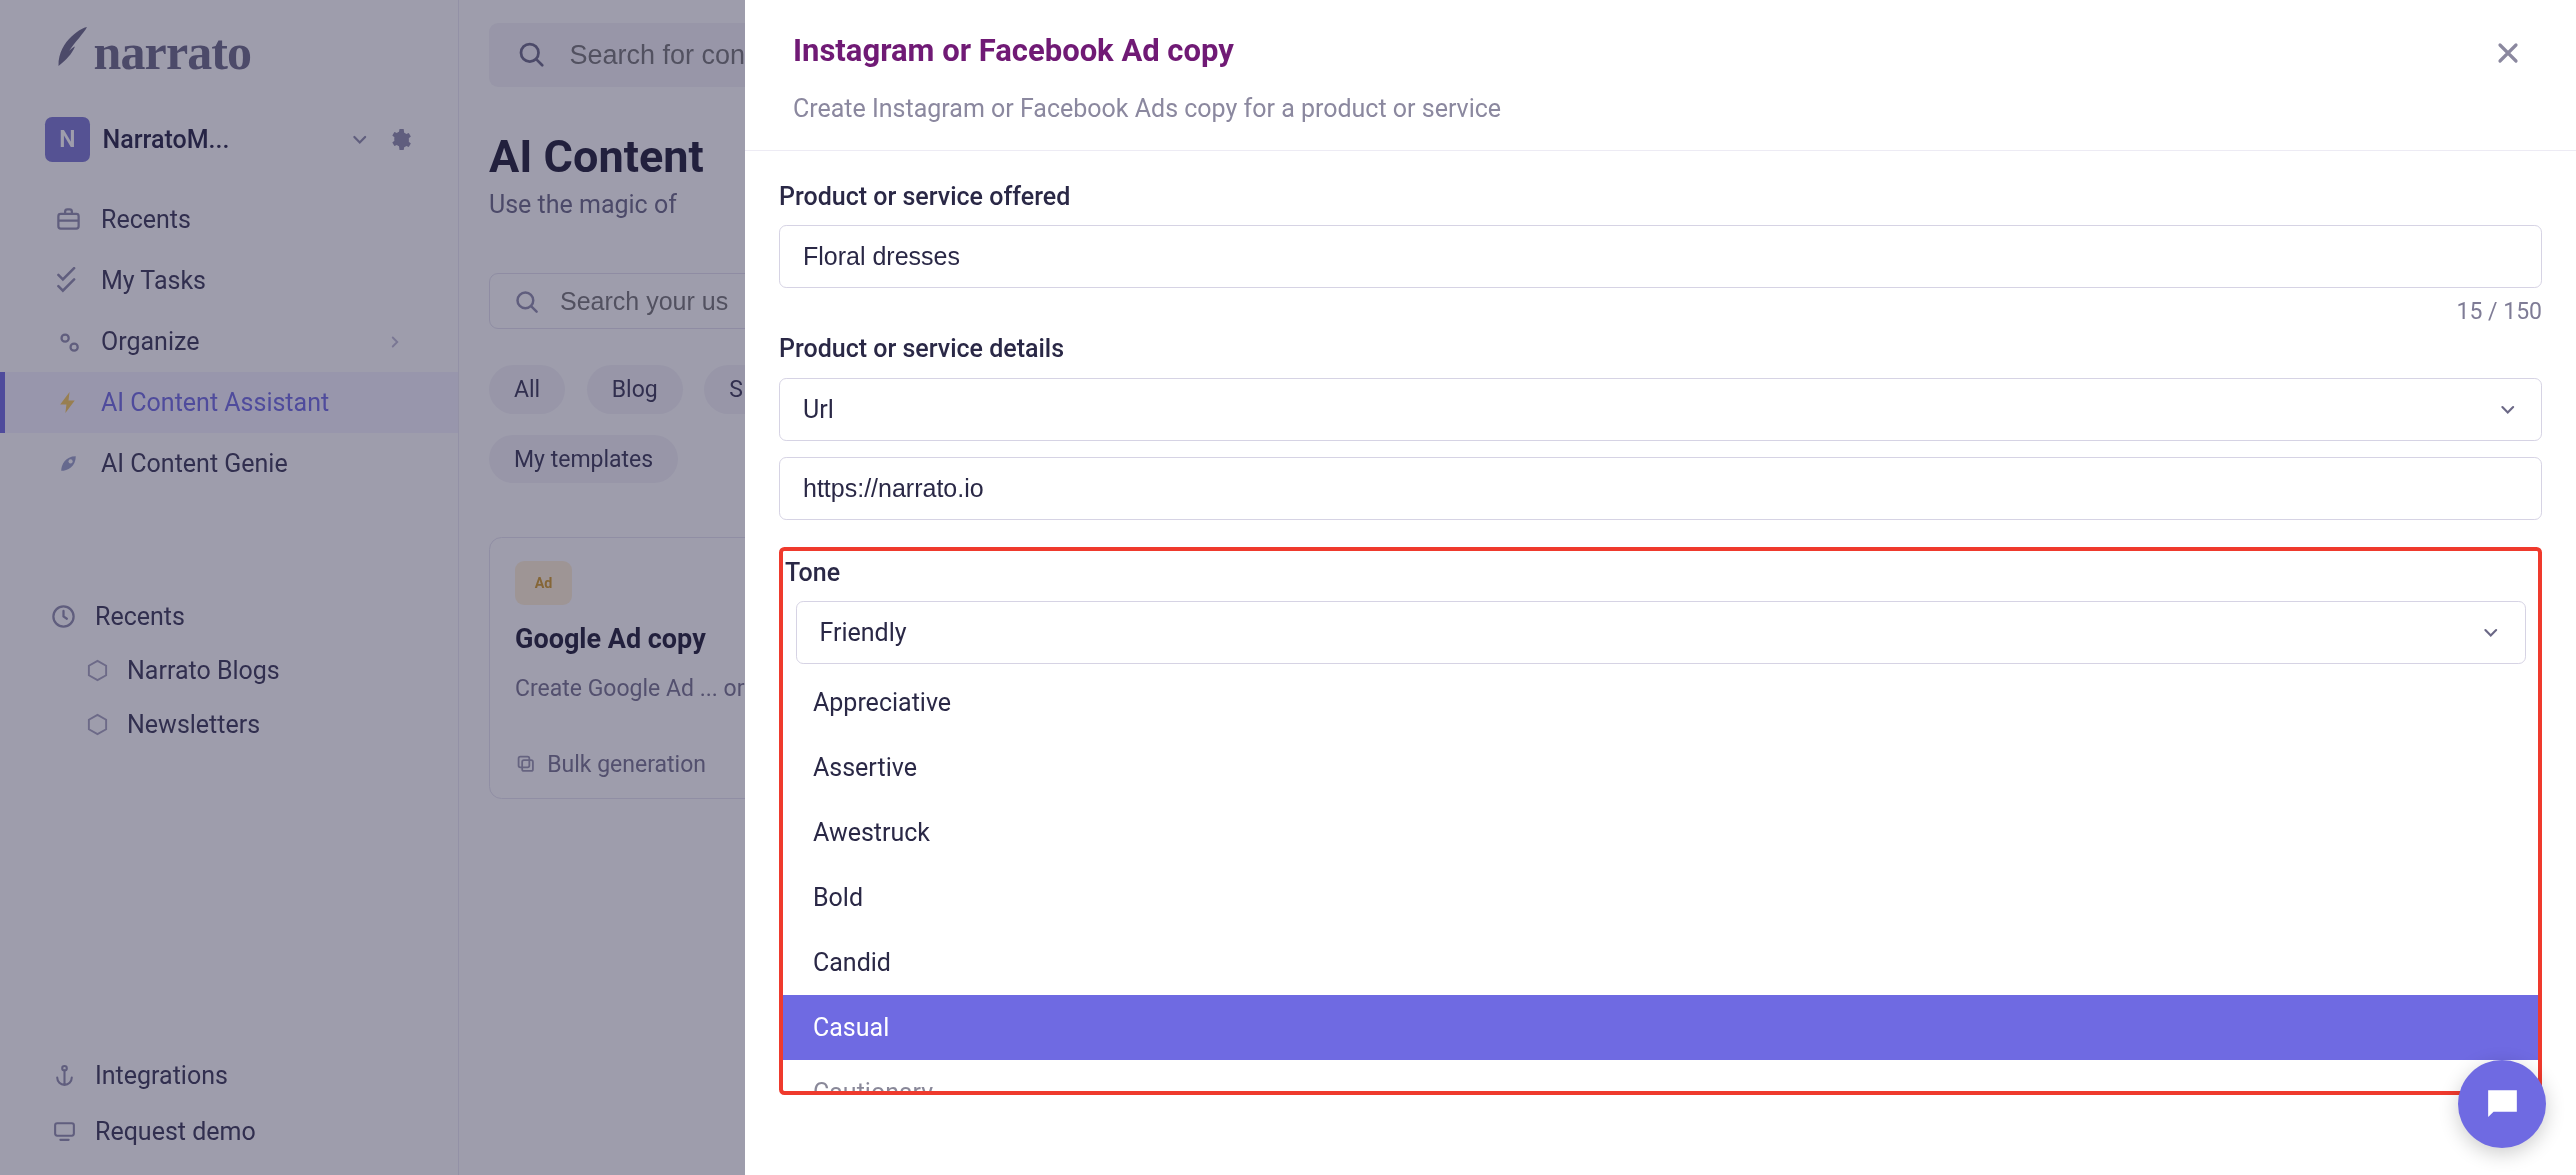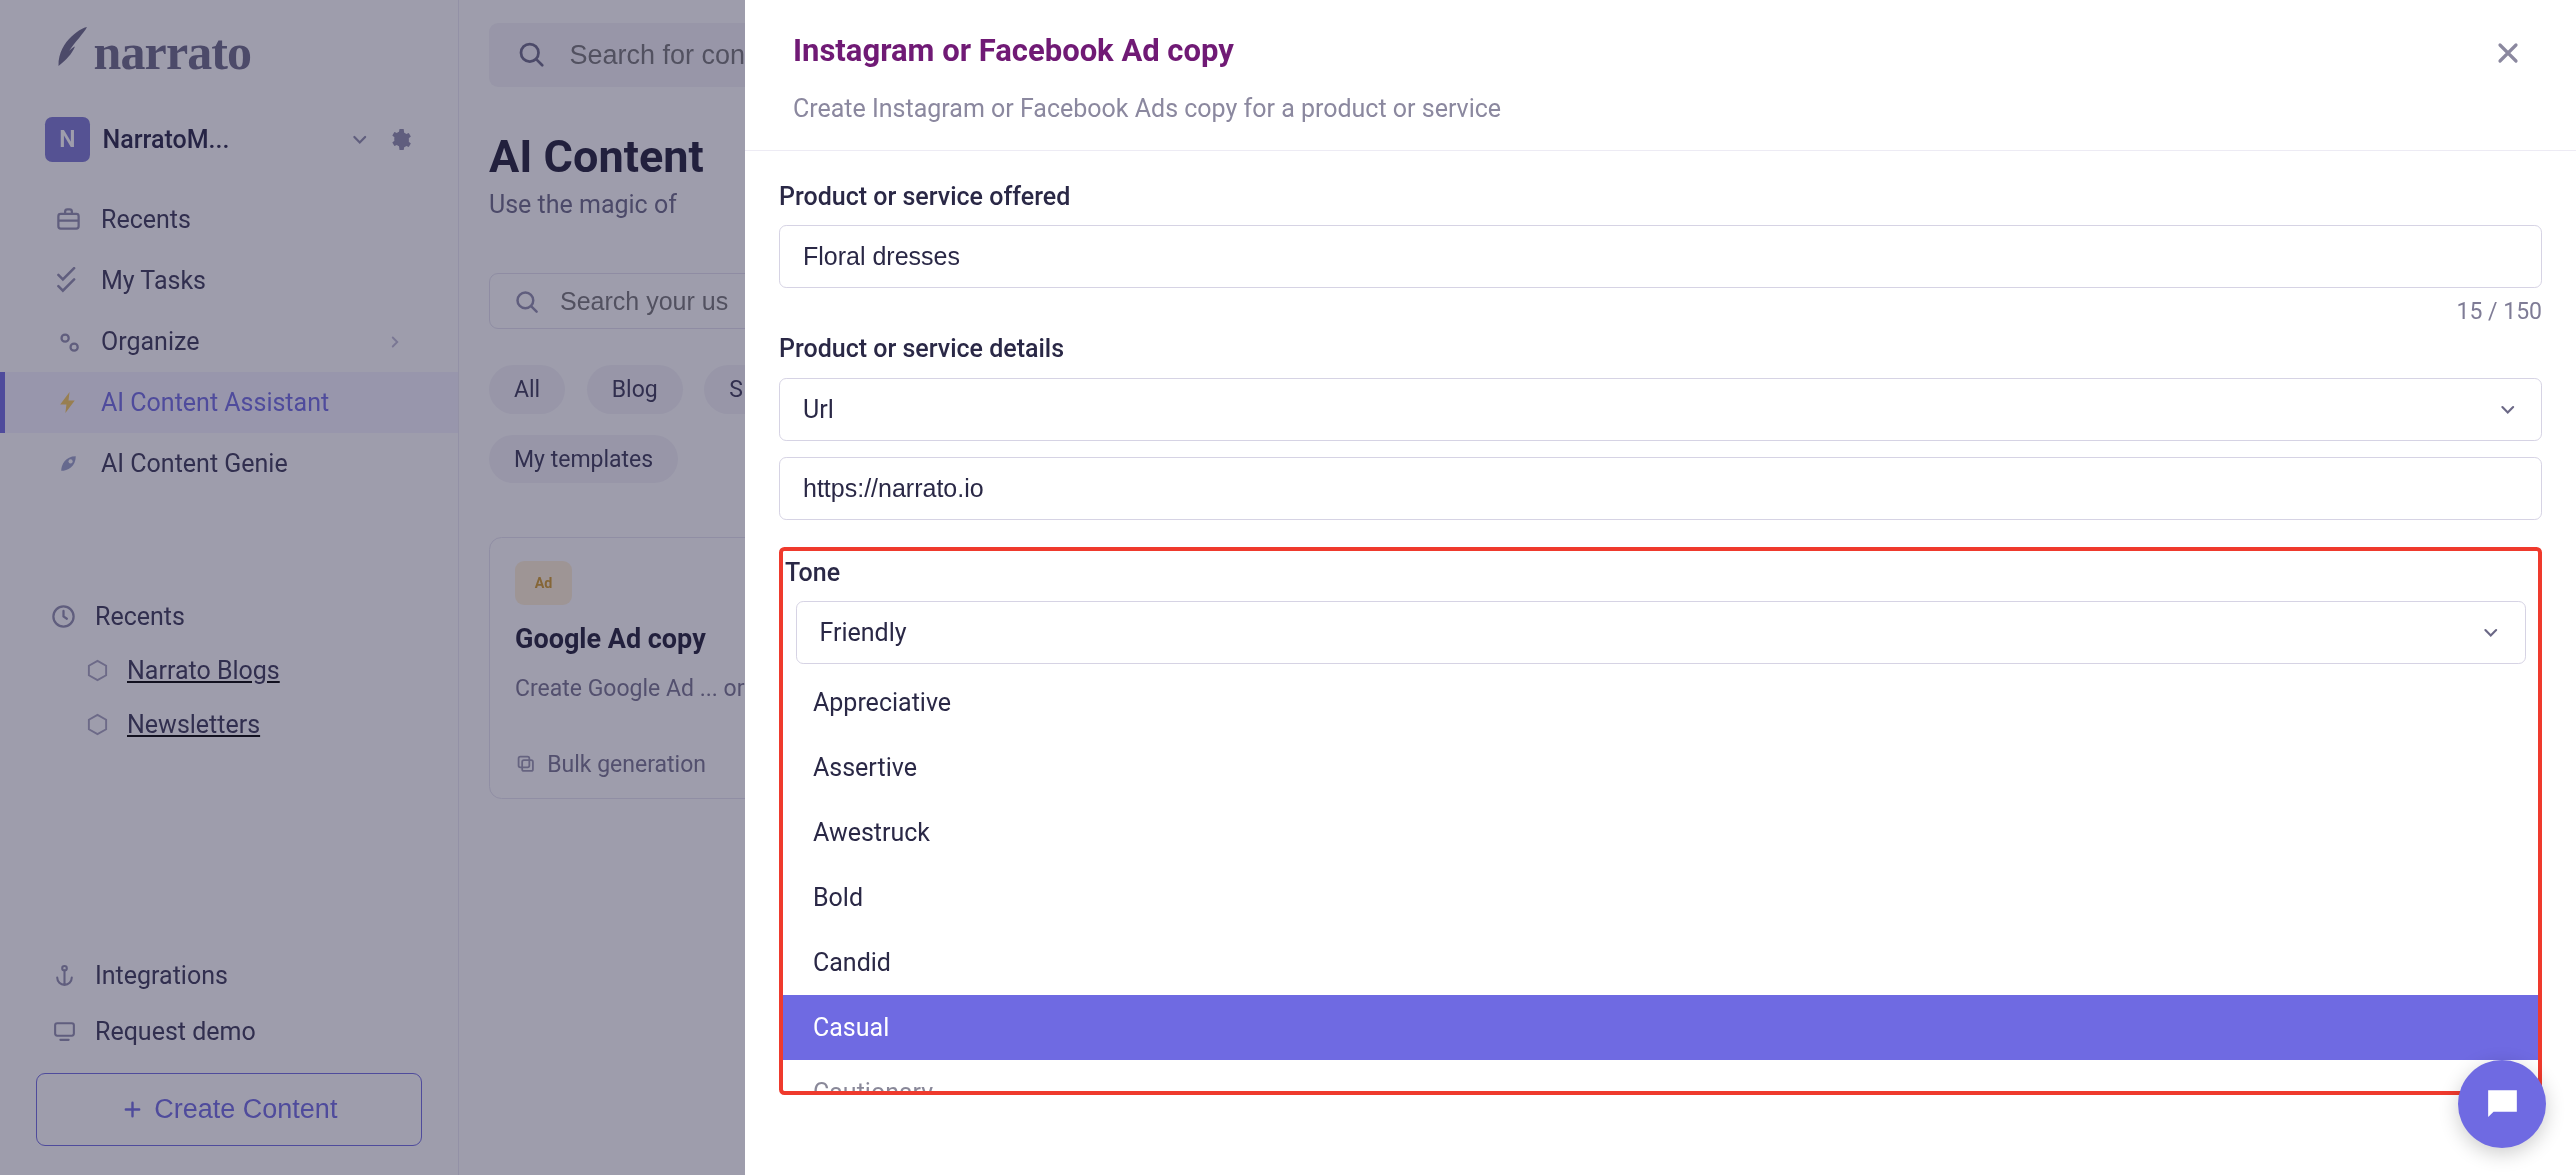--- a/index.html
+++ b/index.html
@@ -17,21 +17,21 @@
   .ws-chev, .ws-gear { width:27px; height:27px; color:#8f8cab; display:flex; align-items:center; justify-content:center; }
   .nav { list-style:none; }
   .nav li { display:flex; align-items:center; gap:18px; padding:16px 54px; font-size:25px; color:#3a3756; cursor:pointer; position:relative; }
   .nav li.active { background:#f4f3ff; color:#6f6ae2; }
   .nav li.active::before { content:""; position:absolute; left:0; top:0; bottom:0; width:5.4px; background:#6f6ae2; }
   .nav .icon { width:29px; height:29px; display:flex; align-items:center; justify-content:center; color:#8f8cab; }
   .nav li.active .icon { color:#6f6ae2; }
   .nav .chev-right { margin-left:auto; color:#bdbad3; }
   .nav-spacer { height:99px; }
   .recents-hd { display:flex; align-items:center; gap:18px; padding:9px 50px 12.5px 50px; font-size:25px; color:#3a3756; }
-  .recents-list { list-style:none;text-decoration:underline; }
+  .recents-list { list-style:none; }
   .recents-list li { display:flex; align-items:center; gap:18px; padding:12.5px 54px 12.5px 86px; font-size:25px; color:#3a3756; cursor:pointer; }
   .sidebar-footer { margin-top:auto; padding:0 36px; display:flex; flex-direction:column; gap:27px; }
   .footer-link { display:flex; align-items:center; gap:18px; font-size:25px; color:#3a3756; padding-left:16px; cursor:pointer; }
   .create-btn { border:1.8px solid #6f6ae2; color:#6f6ae2; background:#fff; border-radius:9px; font-size:27px; padding:20px 0; display:flex; align-items:center; justify-content:center; gap:10.7px; cursor:pointer; width:100%; }
 
   
   .main { flex:1; padding:23px 39px 0 30px; overflow:hidden; }
   .search-bar { display:flex; align-items:center; gap:21.5px; background:#f4f3f8; border-radius:9px; padding:16px 27px; margin-bottom:43px; }
   .search-bar .sicon { width:32px; height:32px; color:#6b6886; }
   .search-bar input { flex:1; border:none; background:transparent; font-size:27px; color:#6b6886; outline:none; }
@@ -200,28 +200,20 @@
       </div>
       <div class="footer-link">
         <span>
             <svg width="25" height="25" viewBox="0 0 24 24">
               <rect x="3" y="4" width="18" height="12" rx="2" stroke="#8f8cab" stroke-width="2" fill="none"></rect>
               <path d="M8 20h8" stroke="#8f8cab" stroke-width="2" stroke-linecap="round"></path>
             </svg>
           </span>
         <span>Request demo</span>
       </div>
-      <button class="create-btn">
-        <span>
-            <svg width="23" height="23" viewBox="0 0 24 24">
-              <path d="M12 5v14M5 12h14" stroke="currentColor" stroke-width="2.5" stroke-linecap="round"></path>
-            </svg>
-          </span>
-        <span>Create Content</span>
-      </button>
     </div>
   </aside>
 
   <main class="main">
     <div class="search-bar">
       <span class="sicon">
           <svg width="30" height="30" viewBox="0 0 24 24">
             <circle cx="11" cy="11" r="7" stroke="currentColor" stroke-width="2.2" fill="none"></circle>
             <path d="M21 21l-4.5-4.5" stroke="currentColor" stroke-width="2.2" stroke-linecap="round"></path>
           </svg>

